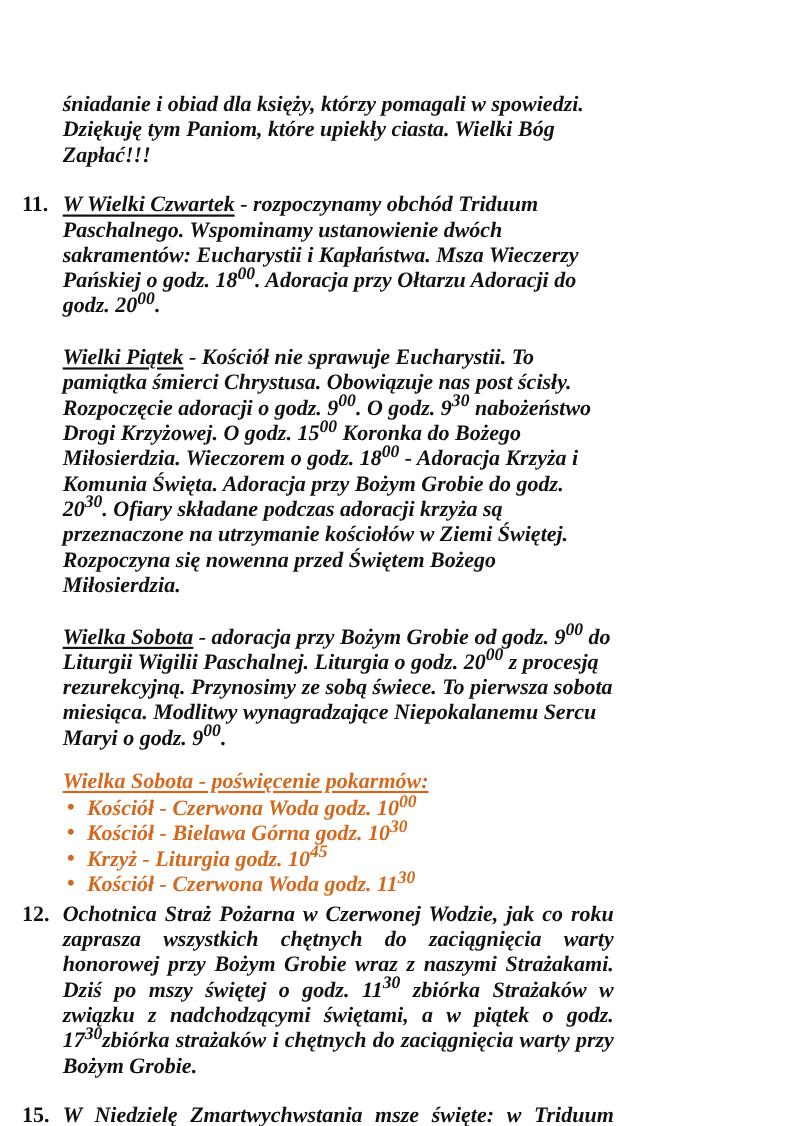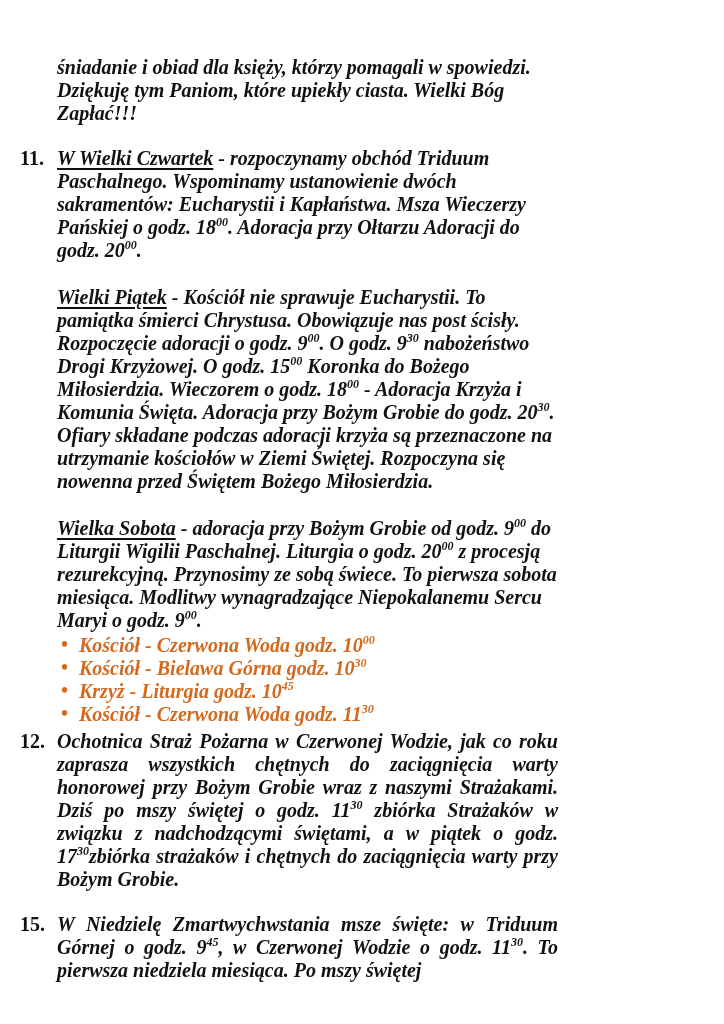--- a/index.html
+++ b/index.html
@@ -14,21 +14,21 @@
     position: relative;
     width: 580px; height: 1024px;
     box-sizing: border-box;
     background: var(--paper, #ffffff);
     color: var(--ink, #111111);
     font-family: "Liberation Serif", "DejaVu Serif", serif;
     font-weight: 700;
     font-style: italic;
     font-size: 20px;
     line-height: 23px;
-    padding: 56px 22px 0 57px;
+    padding: 84px 22px 0 57px;
     overflow: hidden;
   }
   .blk {
     margin: 0;
     position: relative;
   }
   .blk.justify {
     text-align: justify;
     text-align-last: left;
   }
@@ -52,34 +52,35 @@
     left: 4px;
     top: -1px;
     font-style: normal;
   }
   .u {
     text-decoration: underline;
     text-decoration-thickness: 1.5px;
     text-underline-offset: 3px;
   }
   .sup {
-    font-size: 12px;
+    font-size: 16px;
     vertical-align: super;
     line-height: 0;
   }
 </style>
 </head>
 <body>
 
 <div class="page" style="--paper: #ffffff; --ink: #111111; --accent: #d2691e;">
   <main id="doc">
       <p class="blk" style="margin-top: 0px;"><span class="">śniadanie i obiad dla księży, którzy pomagali w spowiedzi. Dziękuję tym Paniom, które upiekły ciasta. Wielki Bóg Zapłać!!!</span></p>
       <p class="blk" style="margin-top: 22px;"><span class="num">11.</span><span class="u ">W Wielki Czwartek</span><span class=""> - rozpoczynamy obchód Triduum Paschalnego. Wspominamy ustanowienie dwóch sakramentów: Eucharystii i Kapłaństwa. Msza Wieczerzy Pańskiej o godz. </span><span class="">18</span><span class="sup">00</span><span class="">. Adoracja przy Ołtarzu Adoracji do godz. </span><span class="">20</span><span class="sup">00</span><span class="">.</span></p>
       <p class="blk" style="margin-top: 24px;"><span class="u ">Wielki Piątek</span><span class=""> - Kościół nie sprawuje Eucharystii. To pamiątka śmierci Chrystusa. Obowiązuje nas post ścisły. Rozpoczęcie adoracji o godz. </span><span class="">9</span><span class="sup">00</span><span class="">. O godz. </span><span class="">9</span><span class="sup">30</span><span class=""> nabożeństwo Drogi Krzyżowej. O godz. </span><span class="">15</span><span class="sup">00</span><span class=""> Koronka do Bożego Miłosierdzia. Wieczorem o godz. </span><span class="">18</span><span class="sup">00</span><span class=""> - Adoracja Krzyża i Komunia Święta. Adoracja przy Bożym Grobie do godz. </span><span class="">20</span><span class="sup">30</span><span class="">. Ofiary składane podczas adoracji krzyża są przeznaczone na utrzymanie kościołów w Ziemi Świętej. Rozpoczyna się nowenna przed Świętem Bożego Miłosierdzia.</span></p>
       <p class="blk" style="margin-top: 24px;"><span class="u ">Wielka Sobota</span><span class=""> - adoracja przy Bożym Grobie od godz. </span><span class="">9</span><span class="sup">00</span><span class=""> do Liturgii Wigilii Paschalnej. Liturgia o godz. </span><span class="">20</span><span class="sup">00</span><span class=""> z procesją rezurekcyjną. Przynosimy ze sobą świece. To pierwsza sobota miesiąca. Modlitwy wynagradzające Niepokalanemu Sercu Maryi o godz. </span><span class="">9</span><span class="sup">00</span><span class="">.</span></p>
+      <p class="blk orange" style="margin-top: 16px;"><span class="u ">Wielka Sobota - poświęcenie pokarmów:</span></p>
       <p class="blk orange bullet" style="margin-top: 2px;"><span class="dot">•</span><span class="">Kościół - Czerwona Woda godz. </span><span class="">10</span><span class="sup">00</span></p>
       <p class="blk orange bullet" style="margin-top: 0px;"><span class="dot">•</span><span class="">Kościół - Bielawa Górna godz. </span><span class="">10</span><span class="sup">30</span></p>
       <p class="blk orange bullet" style="margin-top: 0px;"><span class="dot">•</span><span class="">Krzyż - Liturgia godz. </span><span class="">10</span><span class="sup">45</span></p>
       <p class="blk orange bullet" style="margin-top: 0px;"><span class="dot">•</span><span class="">Kościół - Czerwona Woda godz. </span><span class="">11</span><span class="sup">30</span></p>
       <p class="blk justify" style="margin-top: 4px;"><span class="num">12.</span><span class="">Ochotnica Straż Pożarna w Czerwonej Wodzie, jak co roku zaprasza wszystkich chętnych do zaciągnięcia warty honorowej przy Bożym Grobie wraz z naszymi Strażakami. Dziś po mszy świętej o godz. </span><span class="">11</span><span class="sup">30</span><span class=""> zbiórka Strażaków w związku z nadchodzącymi świętami, a w piątek o godz. </span><span class="">17</span><span class="sup">30</span><span class="">zbiórka strażaków i chętnych do zaciągnięcia warty przy Bożym Grobie.</span></p>
       <p class="blk justify" style="margin-top: 22px;"><span class="num">15.</span><span class="">W Niedzielę Zmartwychwstania msze święte: w Triduum Górnej o godz. </span><span class="">9</span><span class="sup">45</span><span class="">, w Czerwonej Wodzie o godz. </span><span class="">11</span><span class="sup">30</span><span class="">. To pierwsza niedziela miesiąca. Po mszy świętej</span></p>
     </main>
 </div>
 
 </body></html>

